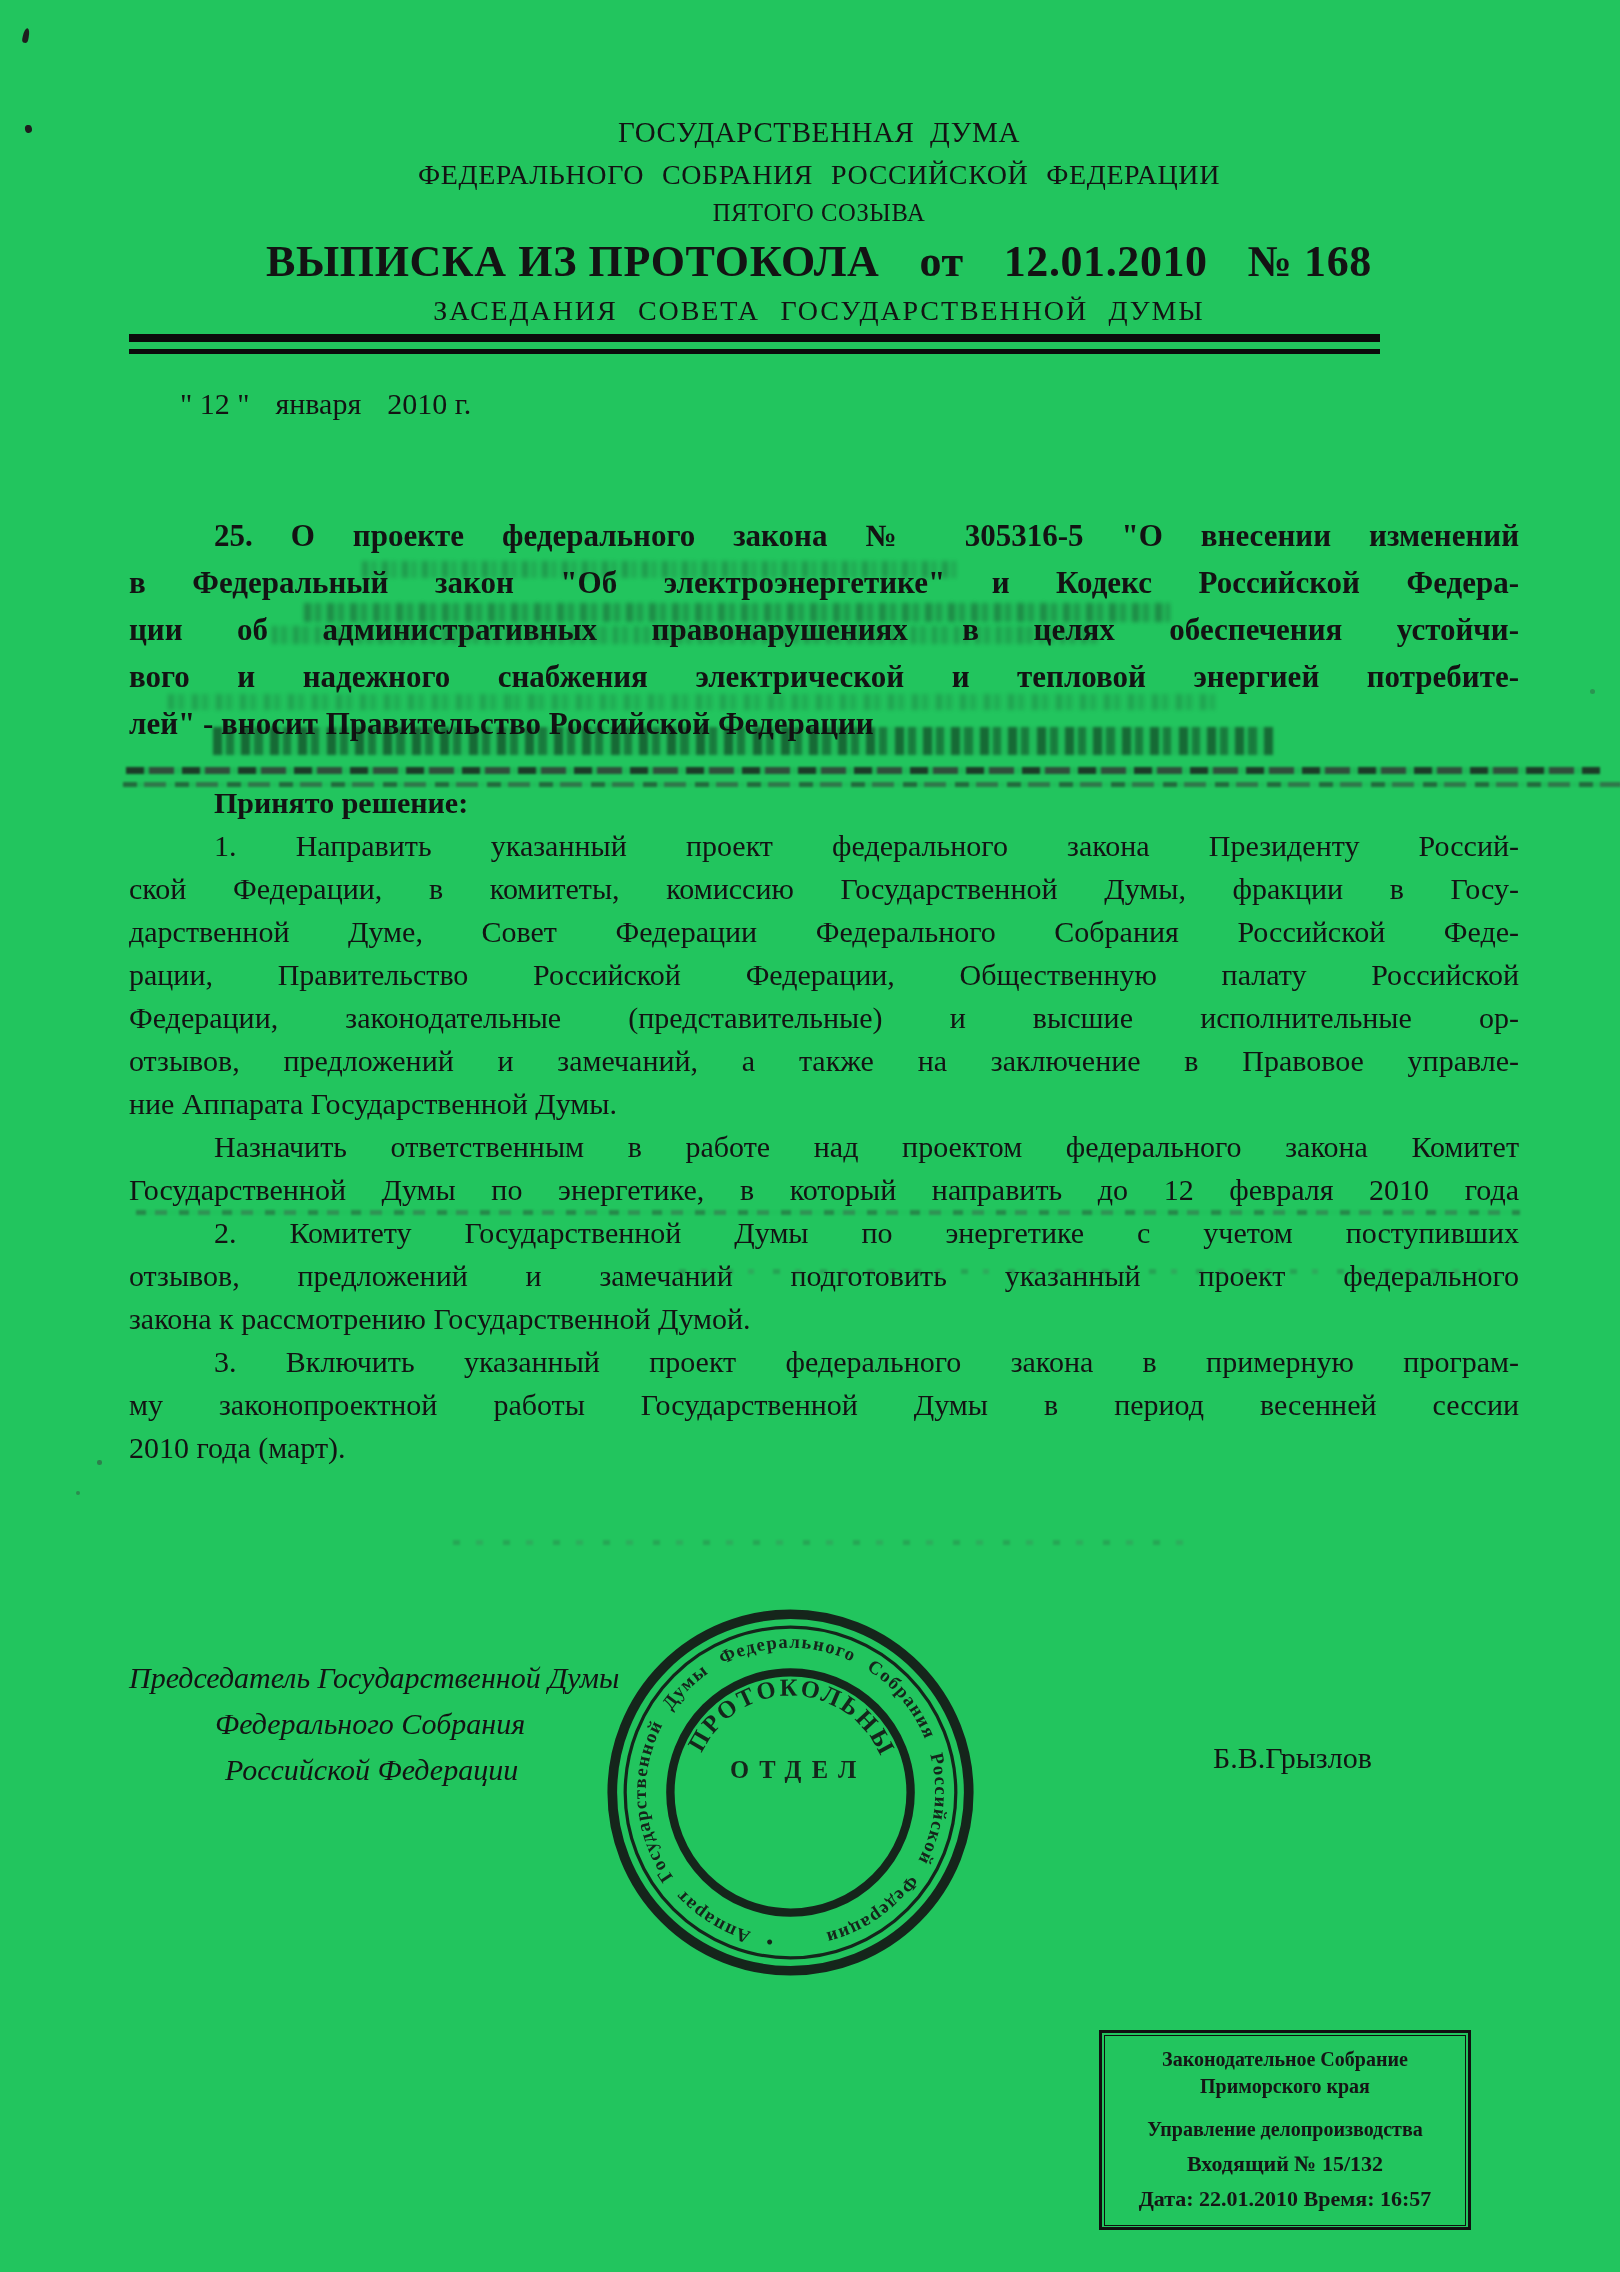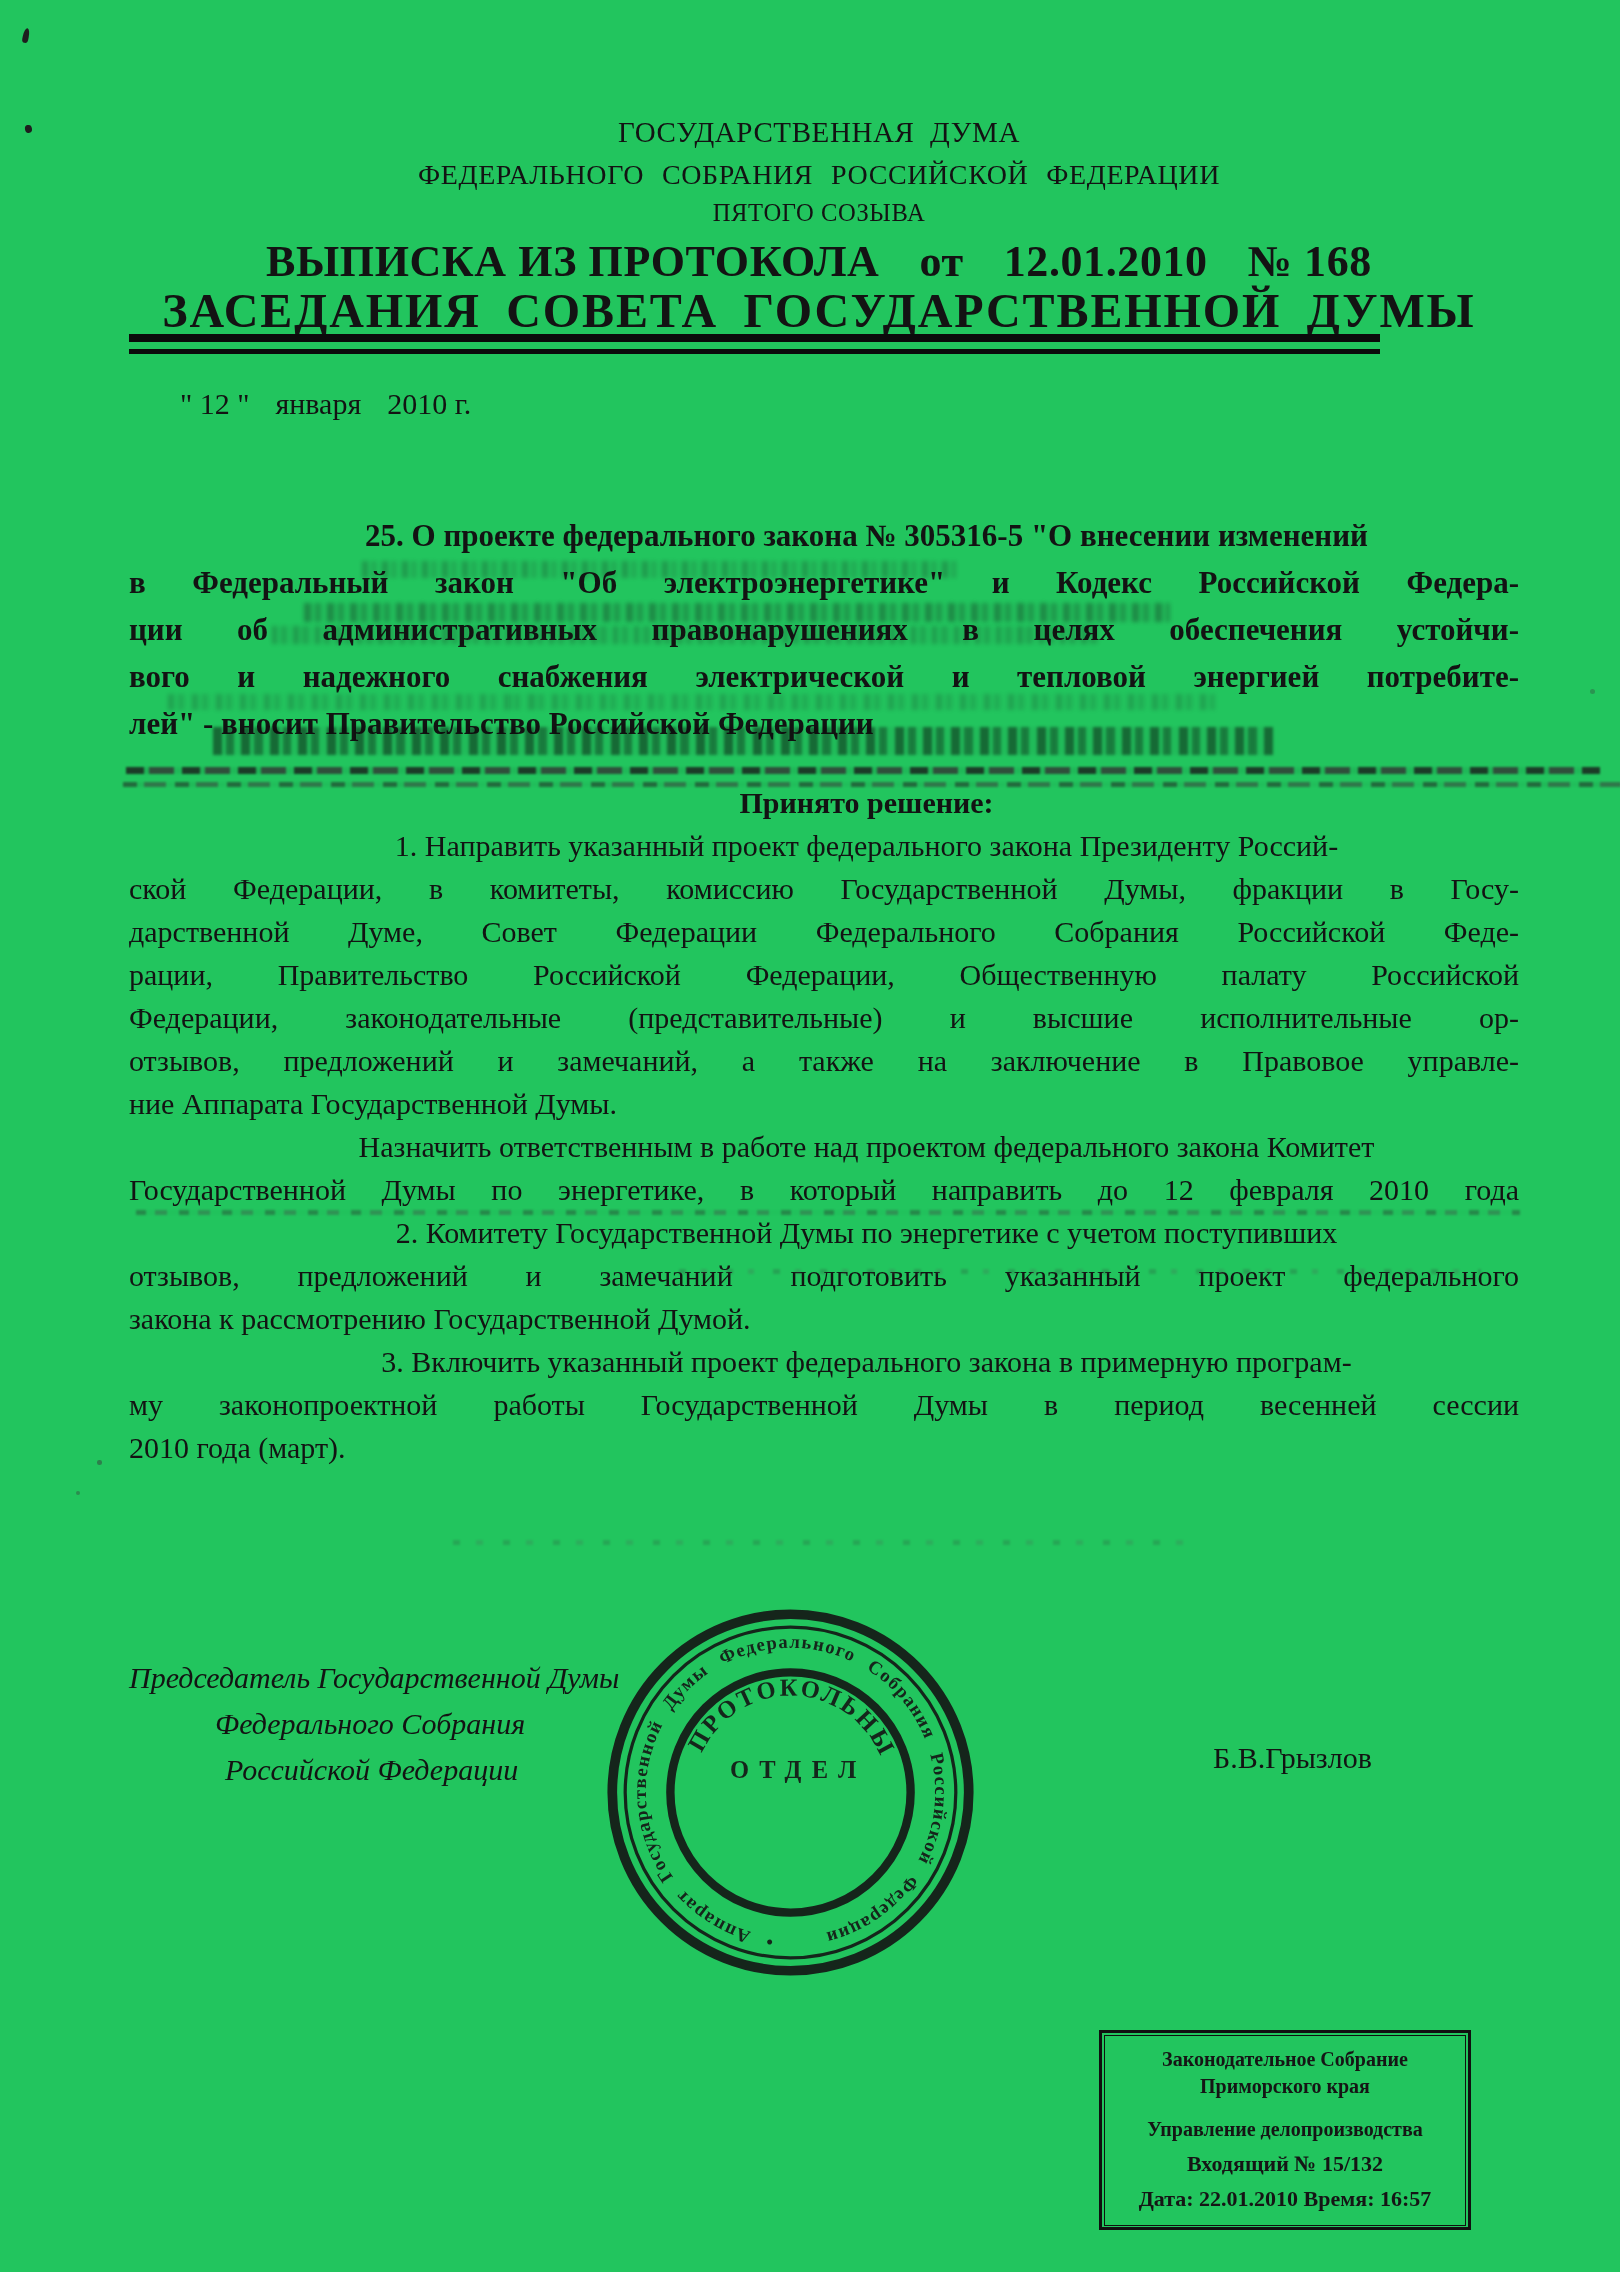--- a/index.html
+++ b/index.html
@@ -8,31 +8,31 @@
     background:#22c55e;color:#131313;overflow:hidden;
     font-family:"Liberation Serif","DejaVu Serif",serif;
   }
   
   .header{position:absolute;left:129px;top:115px;width:1380px;text-align:center;}
   .org1{font-size:29px;line-height:35px;letter-spacing:0.6px;word-spacing:7.8px;}
   .org2{font-size:28px;line-height:34px;margin-top:7.8px;letter-spacing:0.6px;word-spacing:10.3px;}
   .org3{font-size:24.6px;line-height:30px;margin-top:6.5px;letter-spacing:0.6px;}
   .title-row{margin-top:6.5px;display:flex;justify-content:center;align-items:baseline;gap:40px;
     font-weight:bold;font-size:44px;line-height:54px;letter-spacing:0.6px;}
-  .subtitle{margin-top:0;font-weight:bold;font-size:48px;line-height:43px;letter-spacing:1.9px;word-spacing:11.6px;text-align:center;}
+  .subtitle{margin-top:0;font-weight:normal;font-size:28px;line-height:43px;letter-spacing:1.9px;word-spacing:11.6px;text-align:center;}
   .rule{position:absolute;background:#0b0b0b;}
   .rule-thick{left:129px;top:334px;width:1251px;height:8.4px;}
   .rule-thin{left:129px;top:349px;width:1251px;height:4.5px;}
   
   .dateline{position:absolute;left:180px;top:387px;font-size:30px;display:flex;gap:26px;}
   
   .jline,.lline,.hline{display:block;}
   .jline{text-align:justify;overflow:hidden;}
   .jline::after{content:"";display:inline-block;width:100%;}
-  .indent{padding-left:85px;text-align:center;}
+  .indent{padding-left:85px;}
   .topic{position:absolute;left:129px;top:512px;width:1390px;font-weight:bold;font-size:31px;}
   .topic .jline,.topic .lline{height:47px;line-height:47px;}
   .body{position:absolute;left:129px;top:781px;width:1390px;font-size:30px;}
   .body .jline,.body .lline,.body .hline{height:43px;line-height:43px;}
   .hline{font-weight:bold;}
   
   .sig{position:absolute;left:129px;top:1655px;font-size:30px;}
   .sig div{height:46px;line-height:46px;font-style:italic;}
   .sig-2{margin-left:86px;}
   .sig-3{margin-left:96px;}

